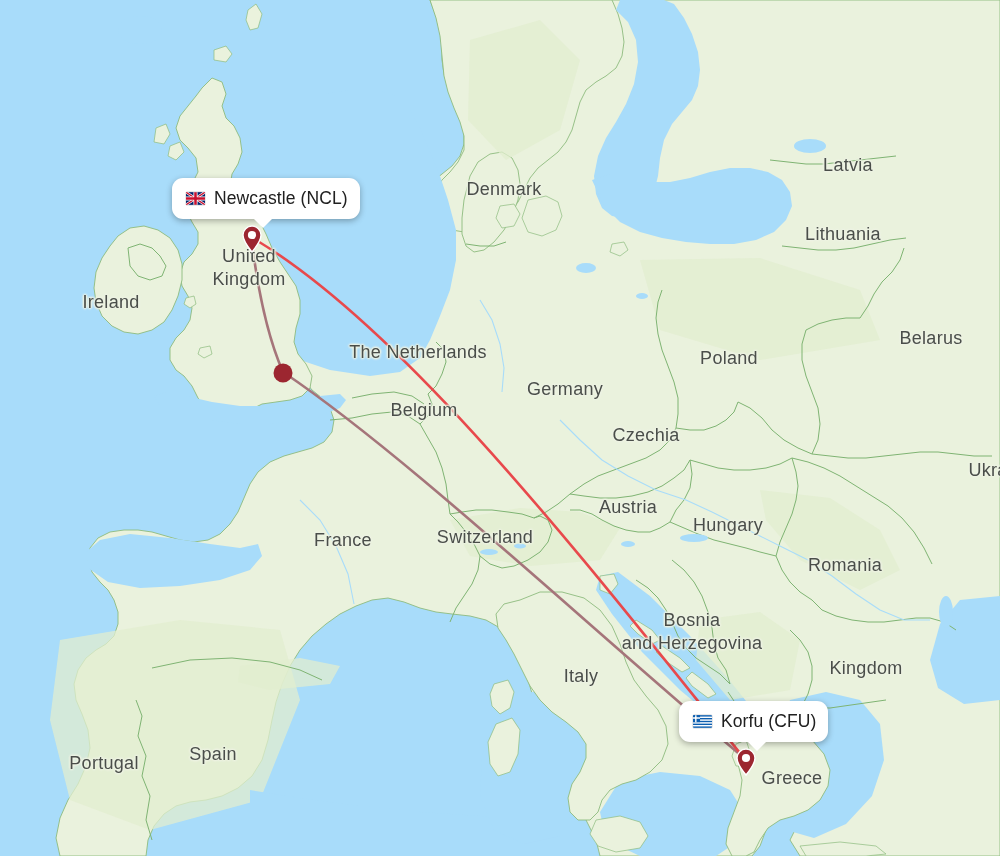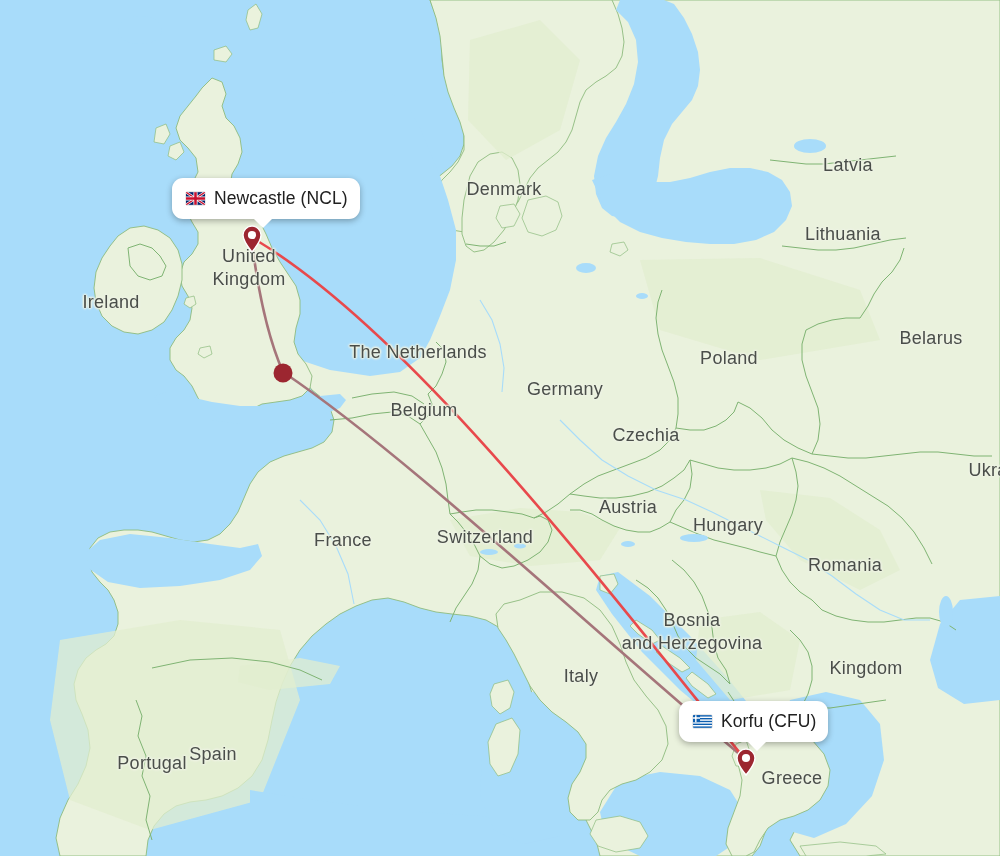--- a/index.html
+++ b/index.html
@@ -375,21 +375,21 @@
   <div class="country-label" style="left:845px; top:565px;">Romania</div>
 
   <div class="country-label" style="left:692px; top:631px;">
     <div>Bosnia</div>
     <div>and Herzegovina</div>
   </div>
 
   <div class="country-label" style="left:866px; top:668px;">Kingdom</div>
   <div class="country-label" style="left:581px; top:676px;">Italy</div>
   <div class="country-label" style="left:213px; top:754px;">Spain</div>
-  <div class="country-label" style="left:104px; top:763px;margin-left:48px;">Portugal</div>
+  <div class="country-label" style="left:104px; top:763px;">Portugal</div>
   <div class="country-label" style="left:792px; top:778px;">Greece</div>
 
   <div class="waypoint-dot" style="left:283px; top:373px;"></div>
 
   <svg class="map-pin" style="left:252px; top:253px;" viewBox="0 0 22 28" xmlns="http://www.w3.org/2000/svg">
     <path d="M11 27 C 11 27, 2 16, 2 10 A 9 9 0 1 1 20 10 C 20 16, 11 27, 11 27 Z" fill="#9c2630" stroke="#ffffff" stroke-width="1.4"></path>
     <circle cx="11" cy="10" r="4.1" fill="#ffffff"></circle>
   </svg>
 
   <svg class="map-pin" style="left:746px; top:776px;" viewBox="0 0 22 28" xmlns="http://www.w3.org/2000/svg">

